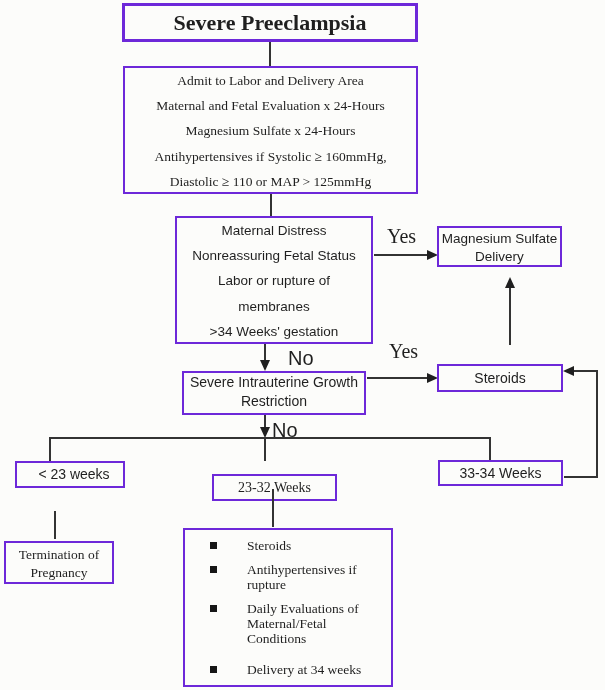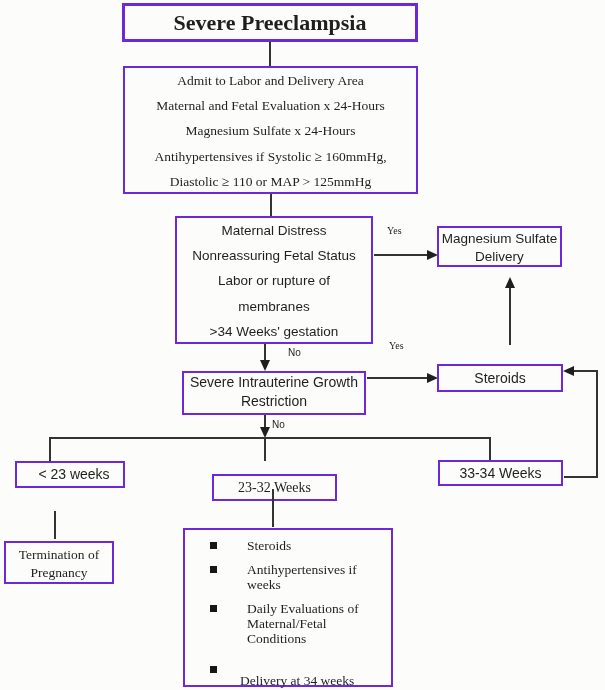--- a/index.html
+++ b/index.html
@@ -21,21 +21,21 @@
   }
   .serif{font-family:"Liberation Serif", serif;}
   .sans{font-family:"Liberation Sans", sans-serif;}
   .line{display:block;}
   .hline,.vline{position:absolute;background:#333;}
   .arrow{position:absolute;width:0;height:0;}
   .arrow.right{border-top:5.5px solid transparent;border-bottom:5.5px solid transparent;border-left:11px solid #1f1f1f;}
   .arrow.left{border-top:5.5px solid transparent;border-bottom:5.5px solid transparent;border-right:11px solid #1f1f1f;}
   .arrow.down{border-left:5.5px solid transparent;border-right:5.5px solid transparent;border-top:11px solid #1f1f1f;}
   .arrow.up{border-left:5.5px solid transparent;border-right:5.5px solid transparent;border-bottom:11px solid #1f1f1f;}
-  .edge-label{position:absolute;font-size:10px;}
+  .edge-label{position:absolute;font-size:20px;}
   .plan-item{display:flex;margin-bottom:9px;text-align:left;}
   .plan-item .bullet{width:7px;height:7px;background:#161616;margin:4px 0 0 0;flex:0 0 7px;}
   .plan-item .ptext{margin-left:30px;font-size:13.5px;line-height:15px;}
 </style>
 </head>
 <body>
 
 <div class="page">
 
   <div class="box serif" style="left:122px;top:3px;width:296px;height:39px;border-width:3px;font-weight:bold;font-size:22px;line-height:33px;">
@@ -131,32 +131,32 @@
     <div class="plan-item">
       <span class="bullet"></span>
       <span class="ptext">
         <span class="line">Steroids</span>
         <span class="line"></span>
       </span>
     </div>
     <div class="plan-item">
       <span class="bullet"></span>
       <span class="ptext">
-        <span class="line">Antihypertensives if weeks</span>
+        <span class="line">Antihypertensives if rupture</span>
         <span class="line"></span>
       </span>
     </div>
     <div class="plan-item">
       <span class="bullet"></span>
       <span class="ptext">
         <span class="line">Daily Evaluations of</span>
         <span class="line">Maternal/Fetal Conditions</span>
       </span>
     </div>
-    <div class="plan-item" style="margin-top:16px;flex-direction:column;">
+    <div class="plan-item" style="margin-top:16px;">
       <span class="bullet"></span>
       <span class="ptext">
         <span class="line">Delivery at 34 weeks</span>
         <span class="line"></span>
       </span>
     </div>
   </div>
 
 </div>
 

